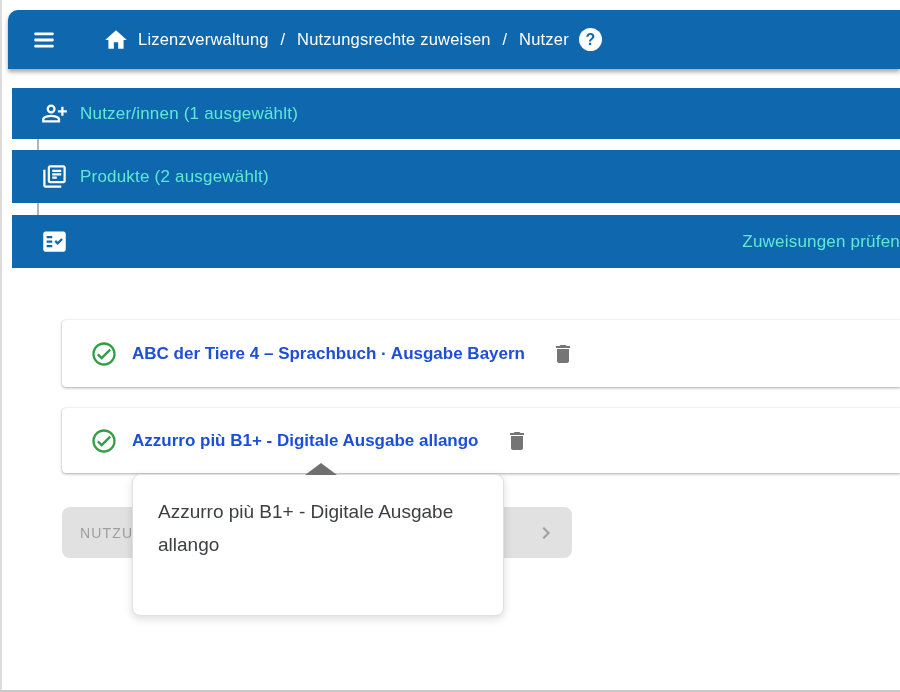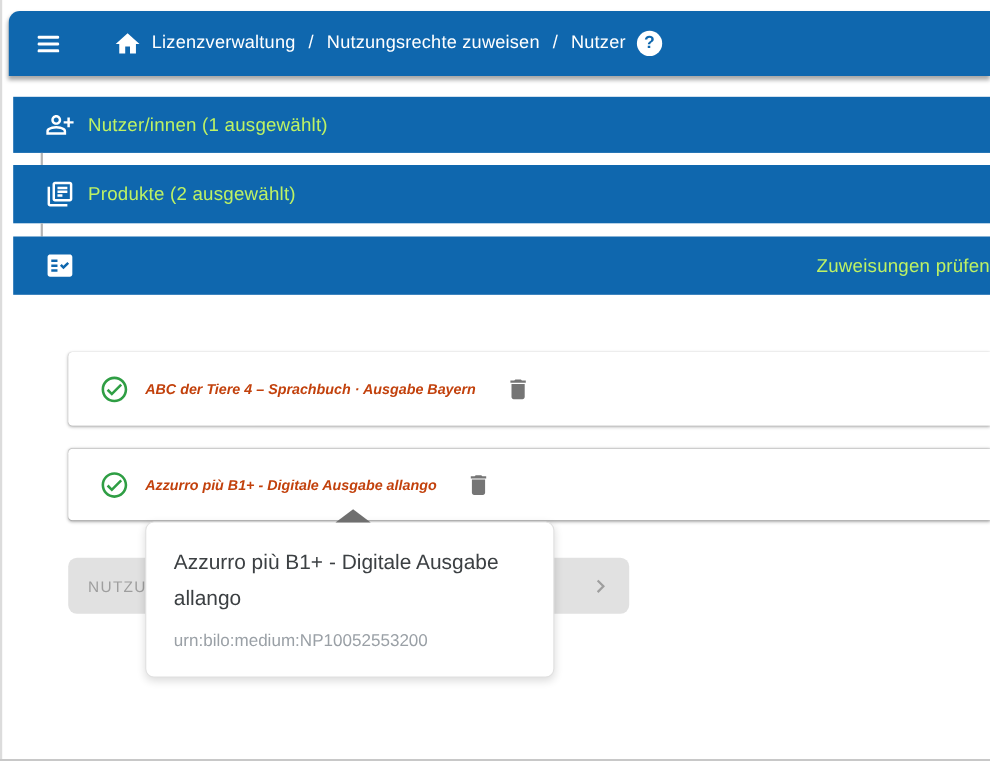--- a/index.html
+++ b/index.html
@@ -24,41 +24,41 @@
   .breadcrumb .sep { margin:0 7px; }
   .help-btn {
     margin-left:10px; width:23px; height:23px; border-radius:50%; background:#fff;
     color:var(--primary,#0f67ae); font-weight:bold; font-size:16px; line-height:23px;
     text-align:center; cursor:pointer; flex:0 0 auto;
   }
 
   
   .step {
     position:absolute; left:12px; width:888px; background:var(--primary,#0f67ae);
-    display:flex; align-items:center; color:#bef264; cursor:pointer;
+    display:flex; align-items:center; color:#5eead4; cursor:pointer;
   }
   .step-1 { top:88px; height:51px; }
   .step-2 { top:150px; height:53px;text-align:right; }
   .step-3 { top:215px; height:53px;justify-content:space-between; }
   .step-icon { margin-left:29px; width:27px; height:27px; display:flex; align-items:center; justify-content:center; }
   .step-label { margin-left:12px; font-size:17px; font-weight:500; letter-spacing:.2px; }
   .connector { position:absolute; left:37px; width:2px; background:#b4b4b4; }
   .connector-1 { top:139px; height:11px; }
   .connector-2 { top:203px; height:12px; }
 
   
   .card {
     position:absolute; left:62px; width:838px; background:#fff; border-radius:4px 0 0 4px;
     box-shadow:0 1px 3px rgba(0,0,0,.32), 0 0 1px rgba(0,0,0,.18);
     display:flex; align-items:center;
   }
   .card-1 { top:320px; height:67px; }
   .card-2 { top:408px; height:65px; }
   .check-icon { margin-left:28px; width:28px; height:28px; color:var(--green,#2f9e44); flex:0 0 auto; }
-  .card-title { margin-left:14px; font-size:13px; font-weight:bold; color:#c2410c; white-space:nowrap;font-style:italic; }
+  .card-title { margin-left:14px; font-size:17px; font-weight:bold; color:#1d4ed8; white-space:nowrap; }
   .trash-btn { margin-left:26px; width:24px; height:24px; color:var(--icongray,#757575); cursor:pointer; flex:0 0 auto; }
 
   
   .action-btn {
     position:absolute; left:62px; top:507px; width:510px; height:51px;
     background:var(--disabledbg,#e1e1e1); border:none; border-radius:8px;
     display:flex; align-items:center; justify-content:space-between;
     padding:0 14px 0 18px; box-sizing:border-box; cursor:default; z-index:1;
   }
   .action-label {
@@ -183,15 +183,14 @@
     <span class="action-chevron">
       <svg width="24" height="24" viewBox="0 0 24 24" fill="currentColor">
         <path d="M10 6L8.59 7.41 13.17 12l-4.58 4.59L10 18l6-6z"></path>
       </svg>
     </span>
   </button>
 
   <div class="tooltip">
     <div class="tooltip-arrow"></div>
     <div class="tooltip-title">Azzurro più B1+ - Digitale Ausgabe allango</div>
-    <div class="tooltip-urn">urn:bilo:medium:NP10052553200</div>
   </div>
 </div>
 
 </body></html>

